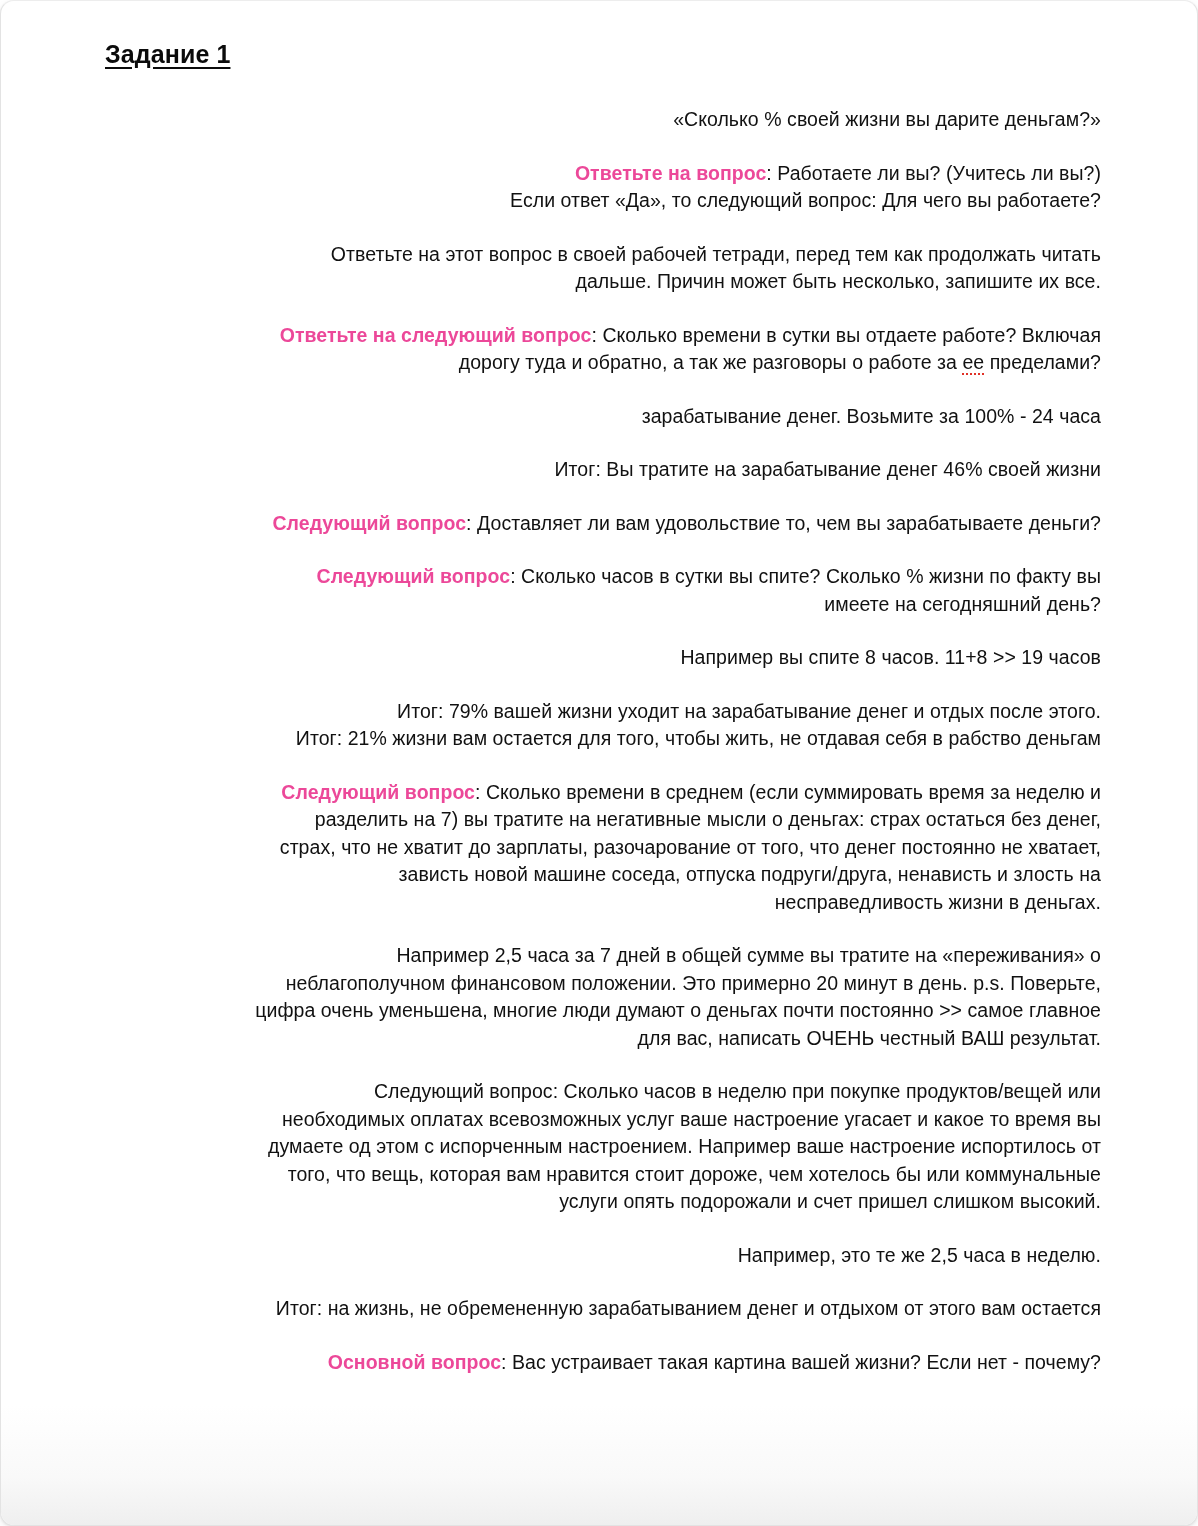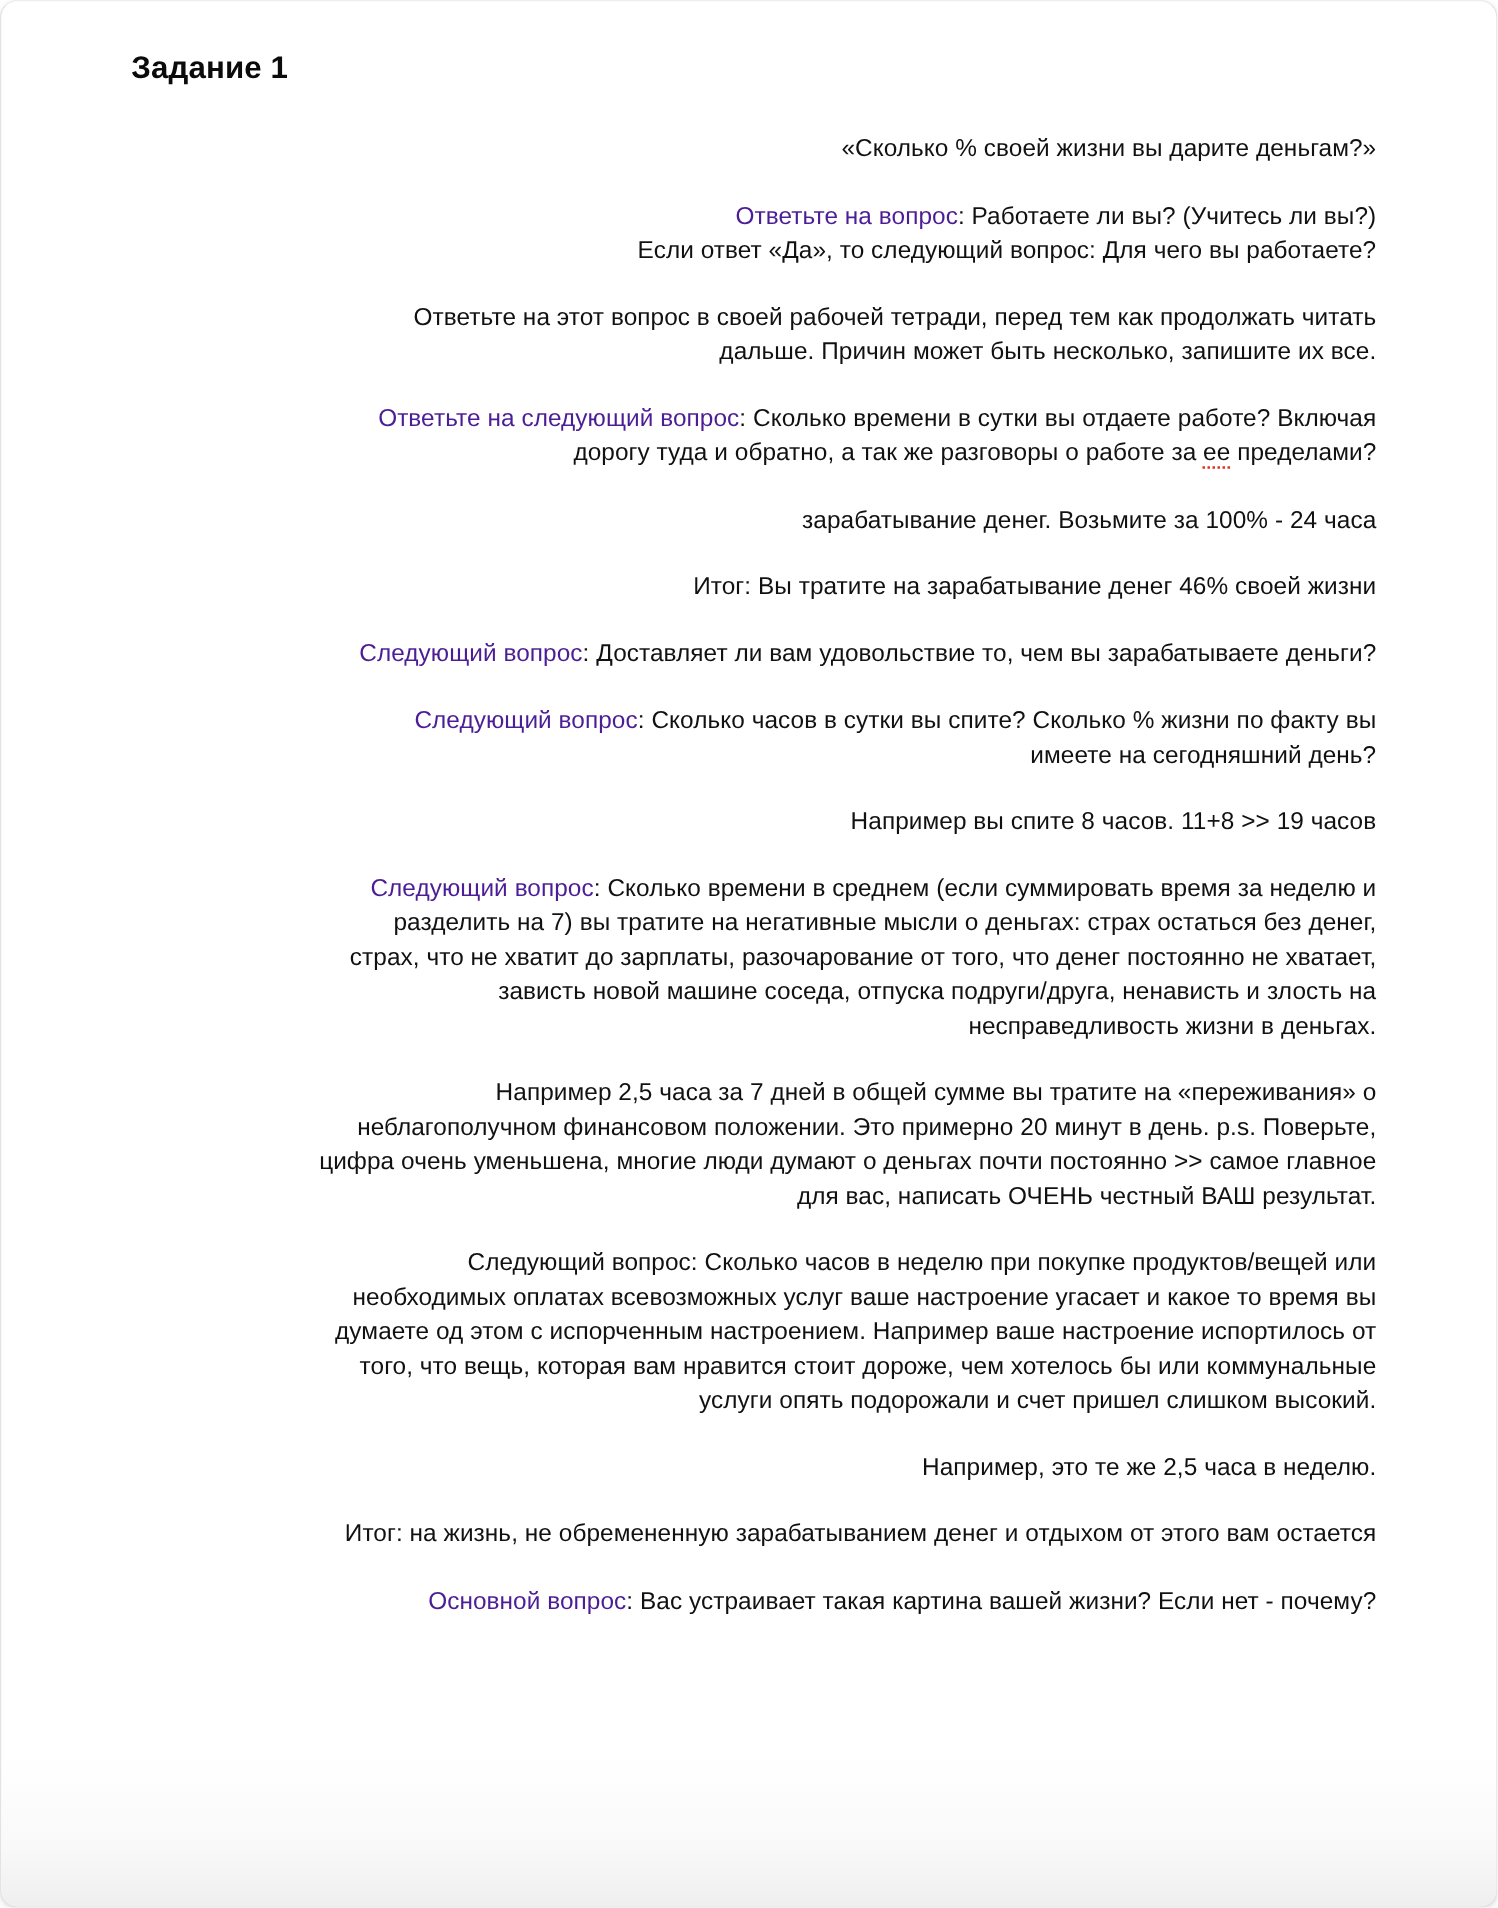--- a/index.html
+++ b/index.html
@@ -42,20 +42,21 @@
   .content {
     position: relative;
     z-index: 2;
     padding: 38px 96px 0 104px;
   }
 
   .doc-title {
     font-size: 25px;
     font-weight: bold;
     color: #0b0b0b;
+    text-decoration: underline;
     text-underline-offset: 4px;
     letter-spacing: 0.1px;
     margin: 0 0 36px 0;
     line-height: 1.25;
     display: inline-block;
   }
 
   .para {
     font-size: 19.5px;
     line-height: 27.5px;
@@ -64,22 +65,22 @@
     max-width: 1000px;
     letter-spacing: 0.05px;
   }
 
   .para .line {
     display: block;
     text-align: right;
   }
 
   .lead {
-    color: #4c1d95;
-    font-weight: normal;
+    color: #ec4899;
+    font-weight: bold;
   }
 
   .spell {
     border-bottom: 2px dotted #e03127;
     padding-bottom: 0px;
   }
 </style>
 </head>
 <body>
 
@@ -122,20 +123,24 @@
 
     <p class="para">
       <span class="line"><span class="lead">Следующий вопрос</span><span>: Сколько часов в сутки вы спите? Сколько % жизни по факту вы</span></span>
       <span class="line">имеете на сегодняшний день?</span>
     </p>
 
     <p class="para">
       <span class="line">Например вы спите 8 часов. 11+8 &gt;&gt; 19 часов</span>
     </p>
 
+    <p class="para">
+      <span class="line">Итог: 79% вашей жизни уходит на зарабатывание денег и отдых после этого.</span>
+      <span class="line">Итог: 21% жизни вам остается для того, чтобы жить, не отдавая себя в рабство деньгам</span>
+    </p>
 
     <p class="para">
       <span class="line"><span class="lead">Следующий вопрос</span><span>: Сколько времени в среднем (если суммировать время за неделю и</span></span>
       <span class="line">разделить на 7) вы тратите на негативные мысли о деньгах: страх остаться без денег,</span>
       <span class="line">страх, что не хватит до зарплаты, разочарование от того, что денег постоянно не хватает,</span>
       <span class="line">зависть новой машине соседа, отпуска подруги/друга, ненависть и злость на</span>
       <span class="line">несправедливость жизни в деньгах.</span>
     </p>
 
     <p class="para">

